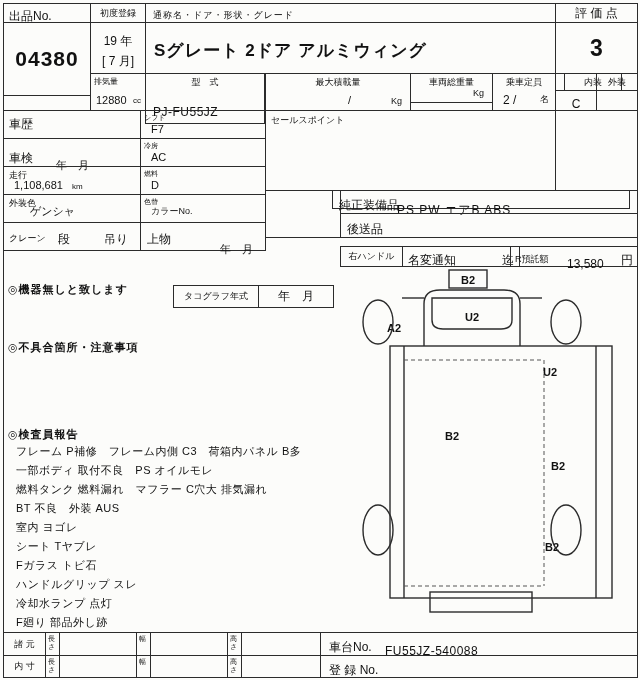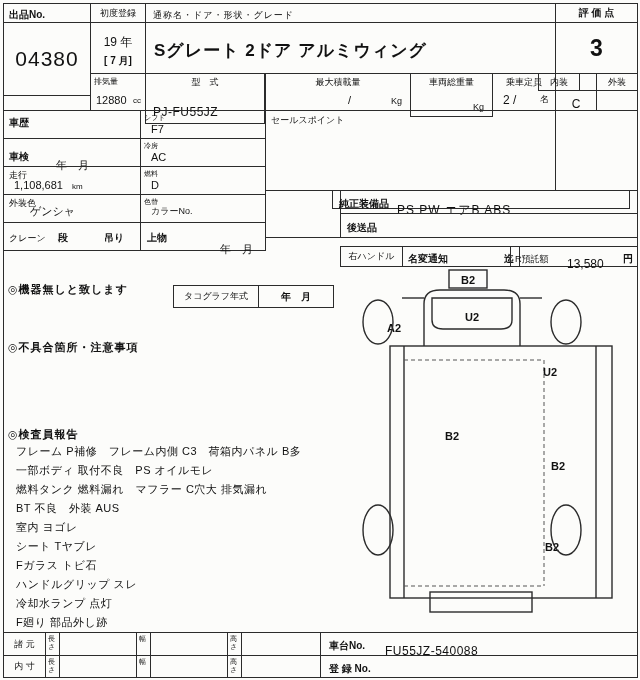--- a/index.html
+++ b/index.html
@@ -9,22 +9,22 @@
     background:#fcfcfa;
     color:#111;
     font-family:"Liberation Sans","DejaVu Sans",sans-serif;
     overflow:hidden;
   }
   .frame { position:absolute; left:3px; top:3px; width:635px; height:675px; border:1px solid #2b2b2b; }
   .cell  { position:absolute; border:1px solid #2b2b2b; }
   .c     { display:flex; align-items:center; justify-content:center; text-align:center; }
   .abs   { position:absolute; }
   .f7 { font-size:7px; }  .f8 { font-size:8px; }  .f9 { font-size:9px; }
-  .f10 { font-size:10px;font-weight:bold; } .f11 { font-size:11px;margin-top:11px; } .f12 { font-size:12px;margin-top:6px; }
-  .bignum { font-size:21px; font-weight:400; letter-spacing:1px; }
+  .f10 { font-size:12px; } .f11 { font-size:11px;margin-top:11px; } .f12 { font-size:12px;margin-top:6px; }
+  .bignum { font-size:21px; font-weight:700; letter-spacing:1px; }
   .score  { font-size:23px; font-weight:600; }
   .vname  { font-size:17px; font-weight:600; letter-spacing:1px; }
   .vlab   { font-size:7px; line-height:8px; padding:2px 0 0 2px; word-break:break-all; }
   .hding  { position:absolute; font-size:11px; font-weight:600; letter-spacing:1px; }
   .rline  { font-size:11px; line-height:19px; letter-spacing:0.5px; white-space:nowrap; }
   svg .ln   { fill:none; stroke:#2b2b2b; stroke-width:1.4; }
   svg .dash { fill:none; stroke:#555; stroke-width:1; stroke-dasharray:4 3; }
   svg text  { font-size:11px; font-weight:600; fill:#111; text-anchor:middle;
               font-family:"Liberation Sans","DejaVu Sans",sans-serif; }
 </style>
@@ -71,30 +71,30 @@
 </div>
 <div class="cell" style="left:145px;top:73px;width:120px;height:51px">
   <span class="abs f9" style="left:50%;transform:translateX(-50%);top:2px">型　式</span>
   <span class="abs f12" style="left:7px;bottom:4px;letter-spacing:0.5px">PJ-FU55JZ</span>
 </div>
 <div class="cell" style="left:265px;top:73px;width:146px;height:38px">
   <span class="abs f9" style="left:50%;transform:translateX(-50%);top:2px">最大積載量</span>
   <span class="abs f11" style="left:82px;bottom:4px">/</span>
   <span class="abs f9" style="right:8px;bottom:4px">Kg</span>
 </div>
-<div class="cell" style="left:410px;top:73px;width:83px;height:44px">
+<div class="cell" style="left:410px;top:73px;width:83px;height:30px">
   <span class="abs f9" style="left:50%;transform:translateX(-50%);top:2px;white-space:nowrap">車両総重量</span>
   <span class="abs f9" style="right:8px;bottom:4px">Kg</span>
 </div>
 <div class="cell" style="left:492px;top:73px;width:64px;height:38px">
   <span class="abs f9" style="left:50%;transform:translateX(-50%);top:2px;white-space:nowrap">乗車定員</span>
   <span class="abs f12" style="left:10px;bottom:3px">2 /</span>
   <span class="abs f9" style="right:6px;bottom:4px">名</span>
 </div>
-<div class="cell c" style="left:538px;top:73px;width:42px;height:18px">
+<div class="cell c" style="left:564px;top:73px;width:58px;height:18px">
   <span class="f9">内装</span>
 </div>
 <div class="cell c" style="left:596px;top:73px;width:42px;height:18px">
   <span class="f9">外装</span>
 </div>
 <div class="cell c" style="left:555px;top:90px;width:42px;height:21px">
   <span class="f12">C</span>
 </div>
 <div class="cell" style="left:596px;top:90px;width:42px;height:21px"></div>
 

